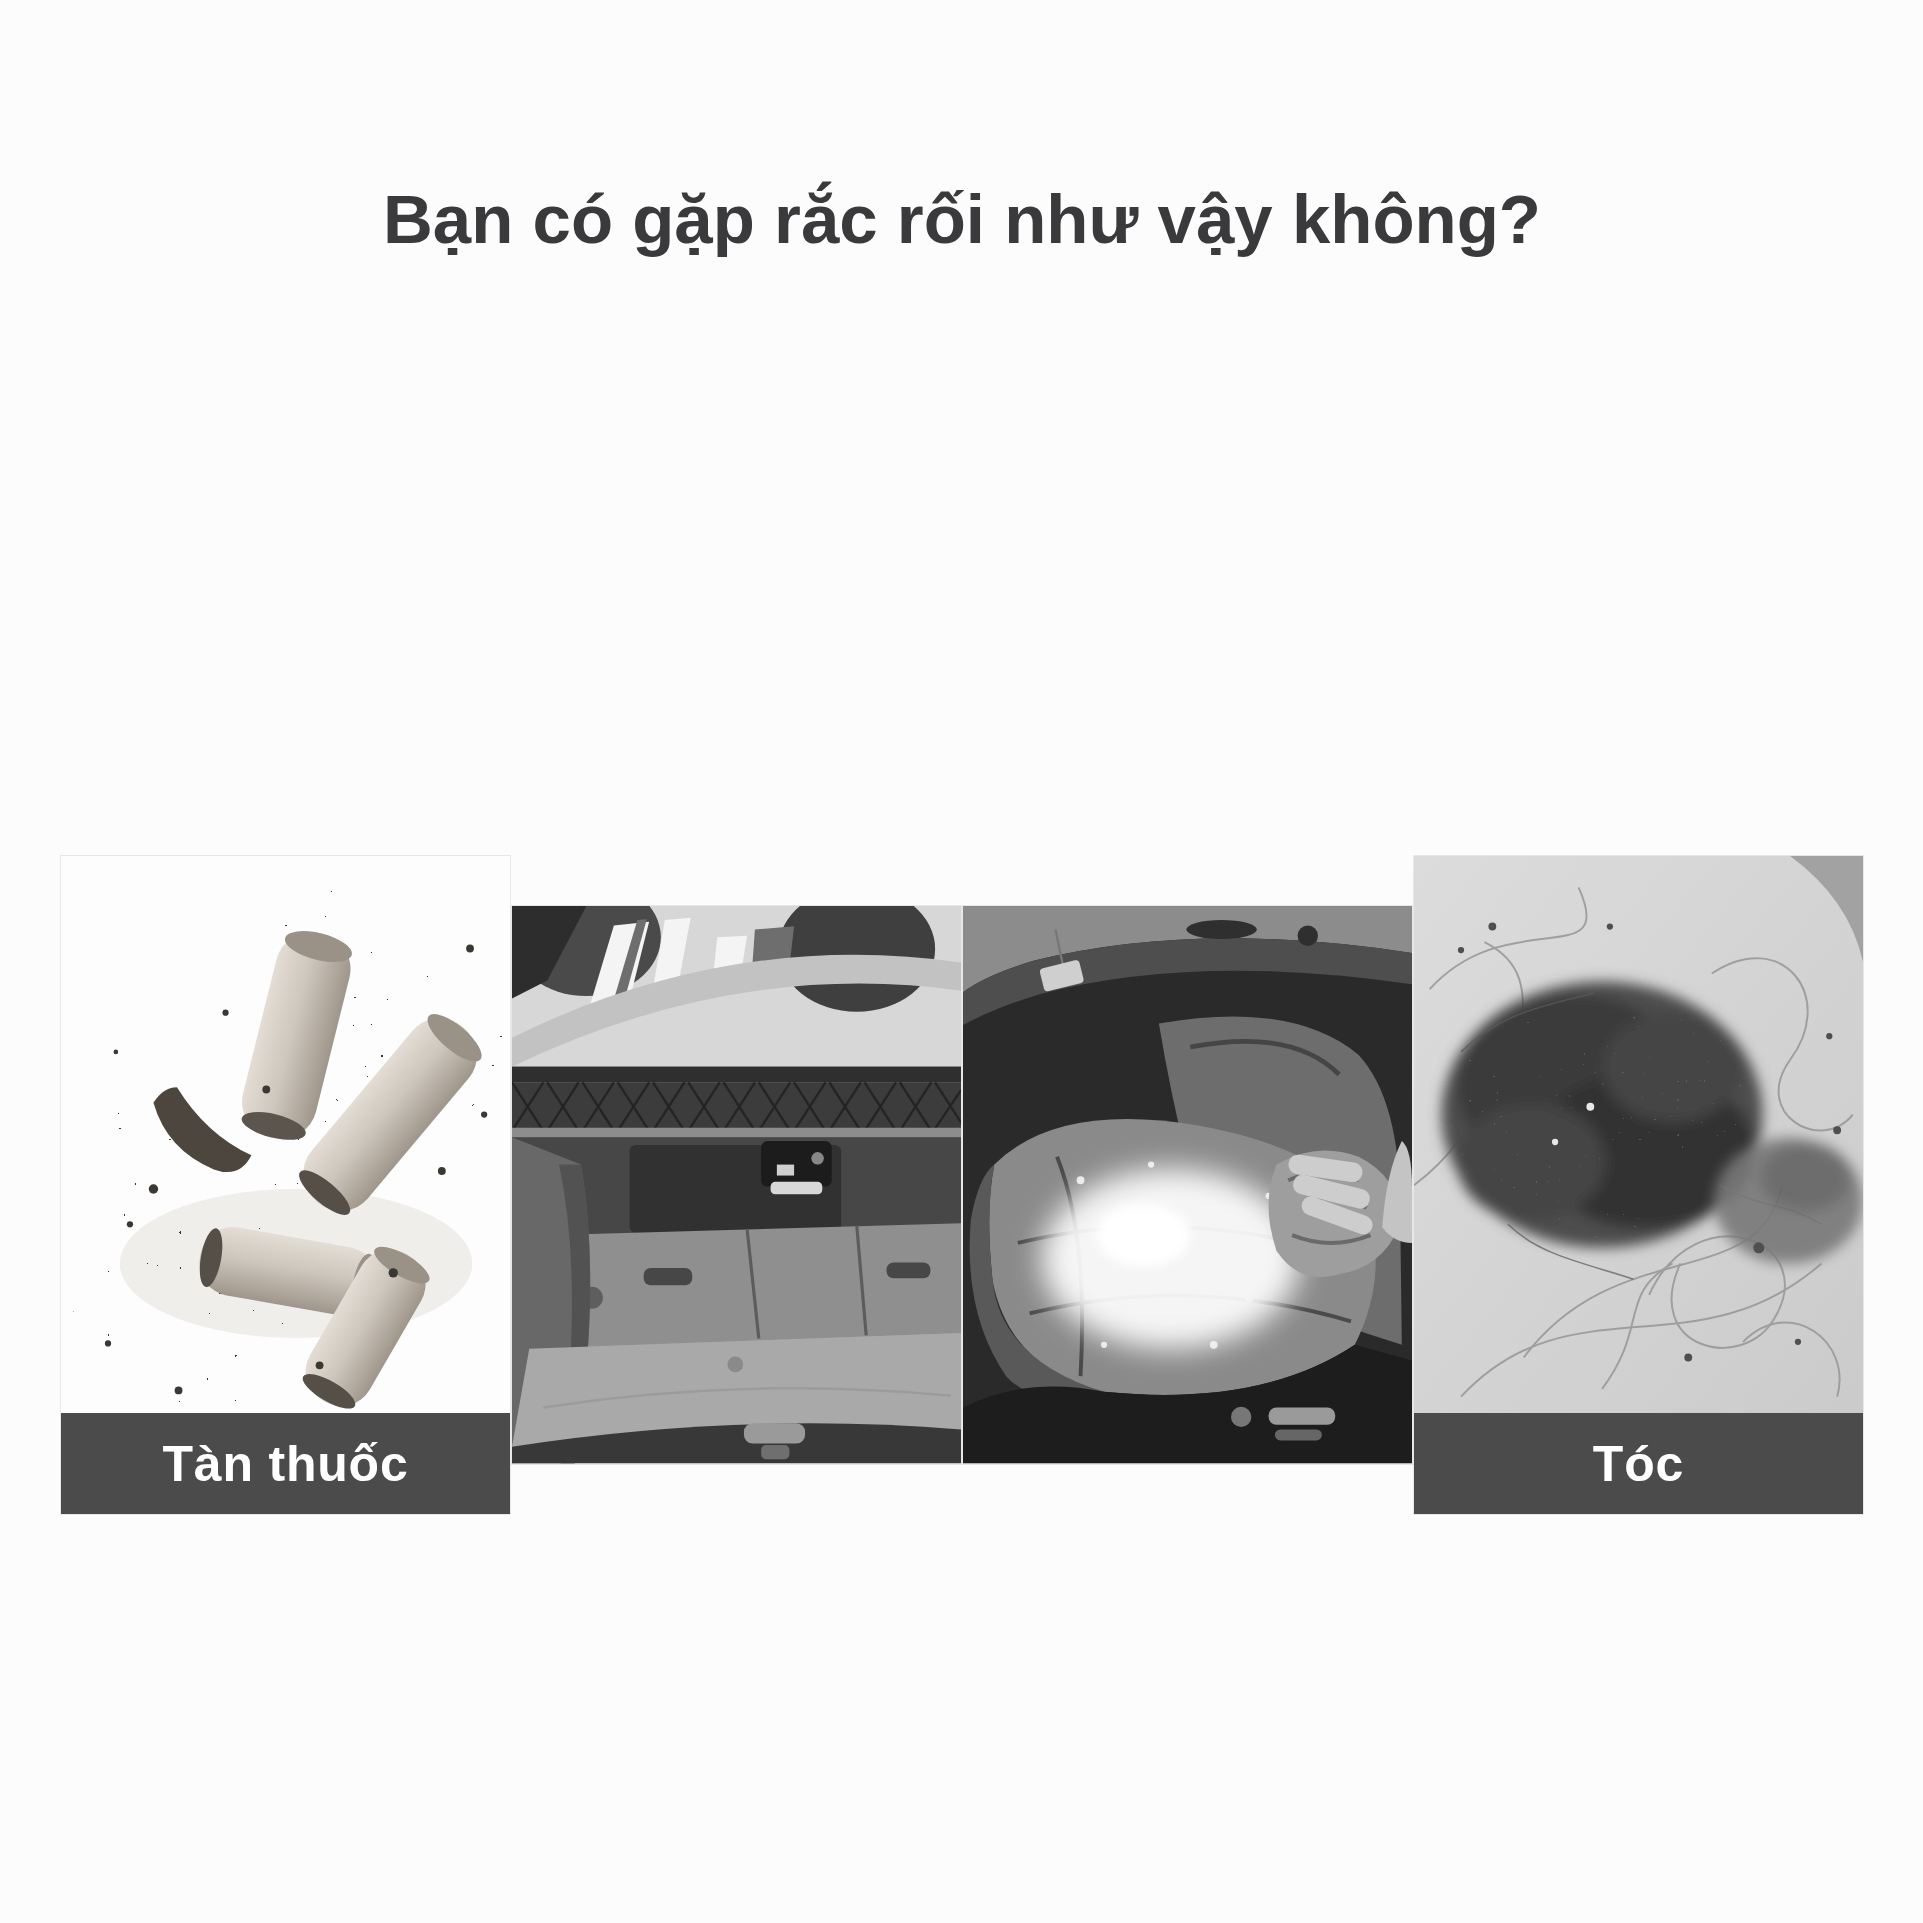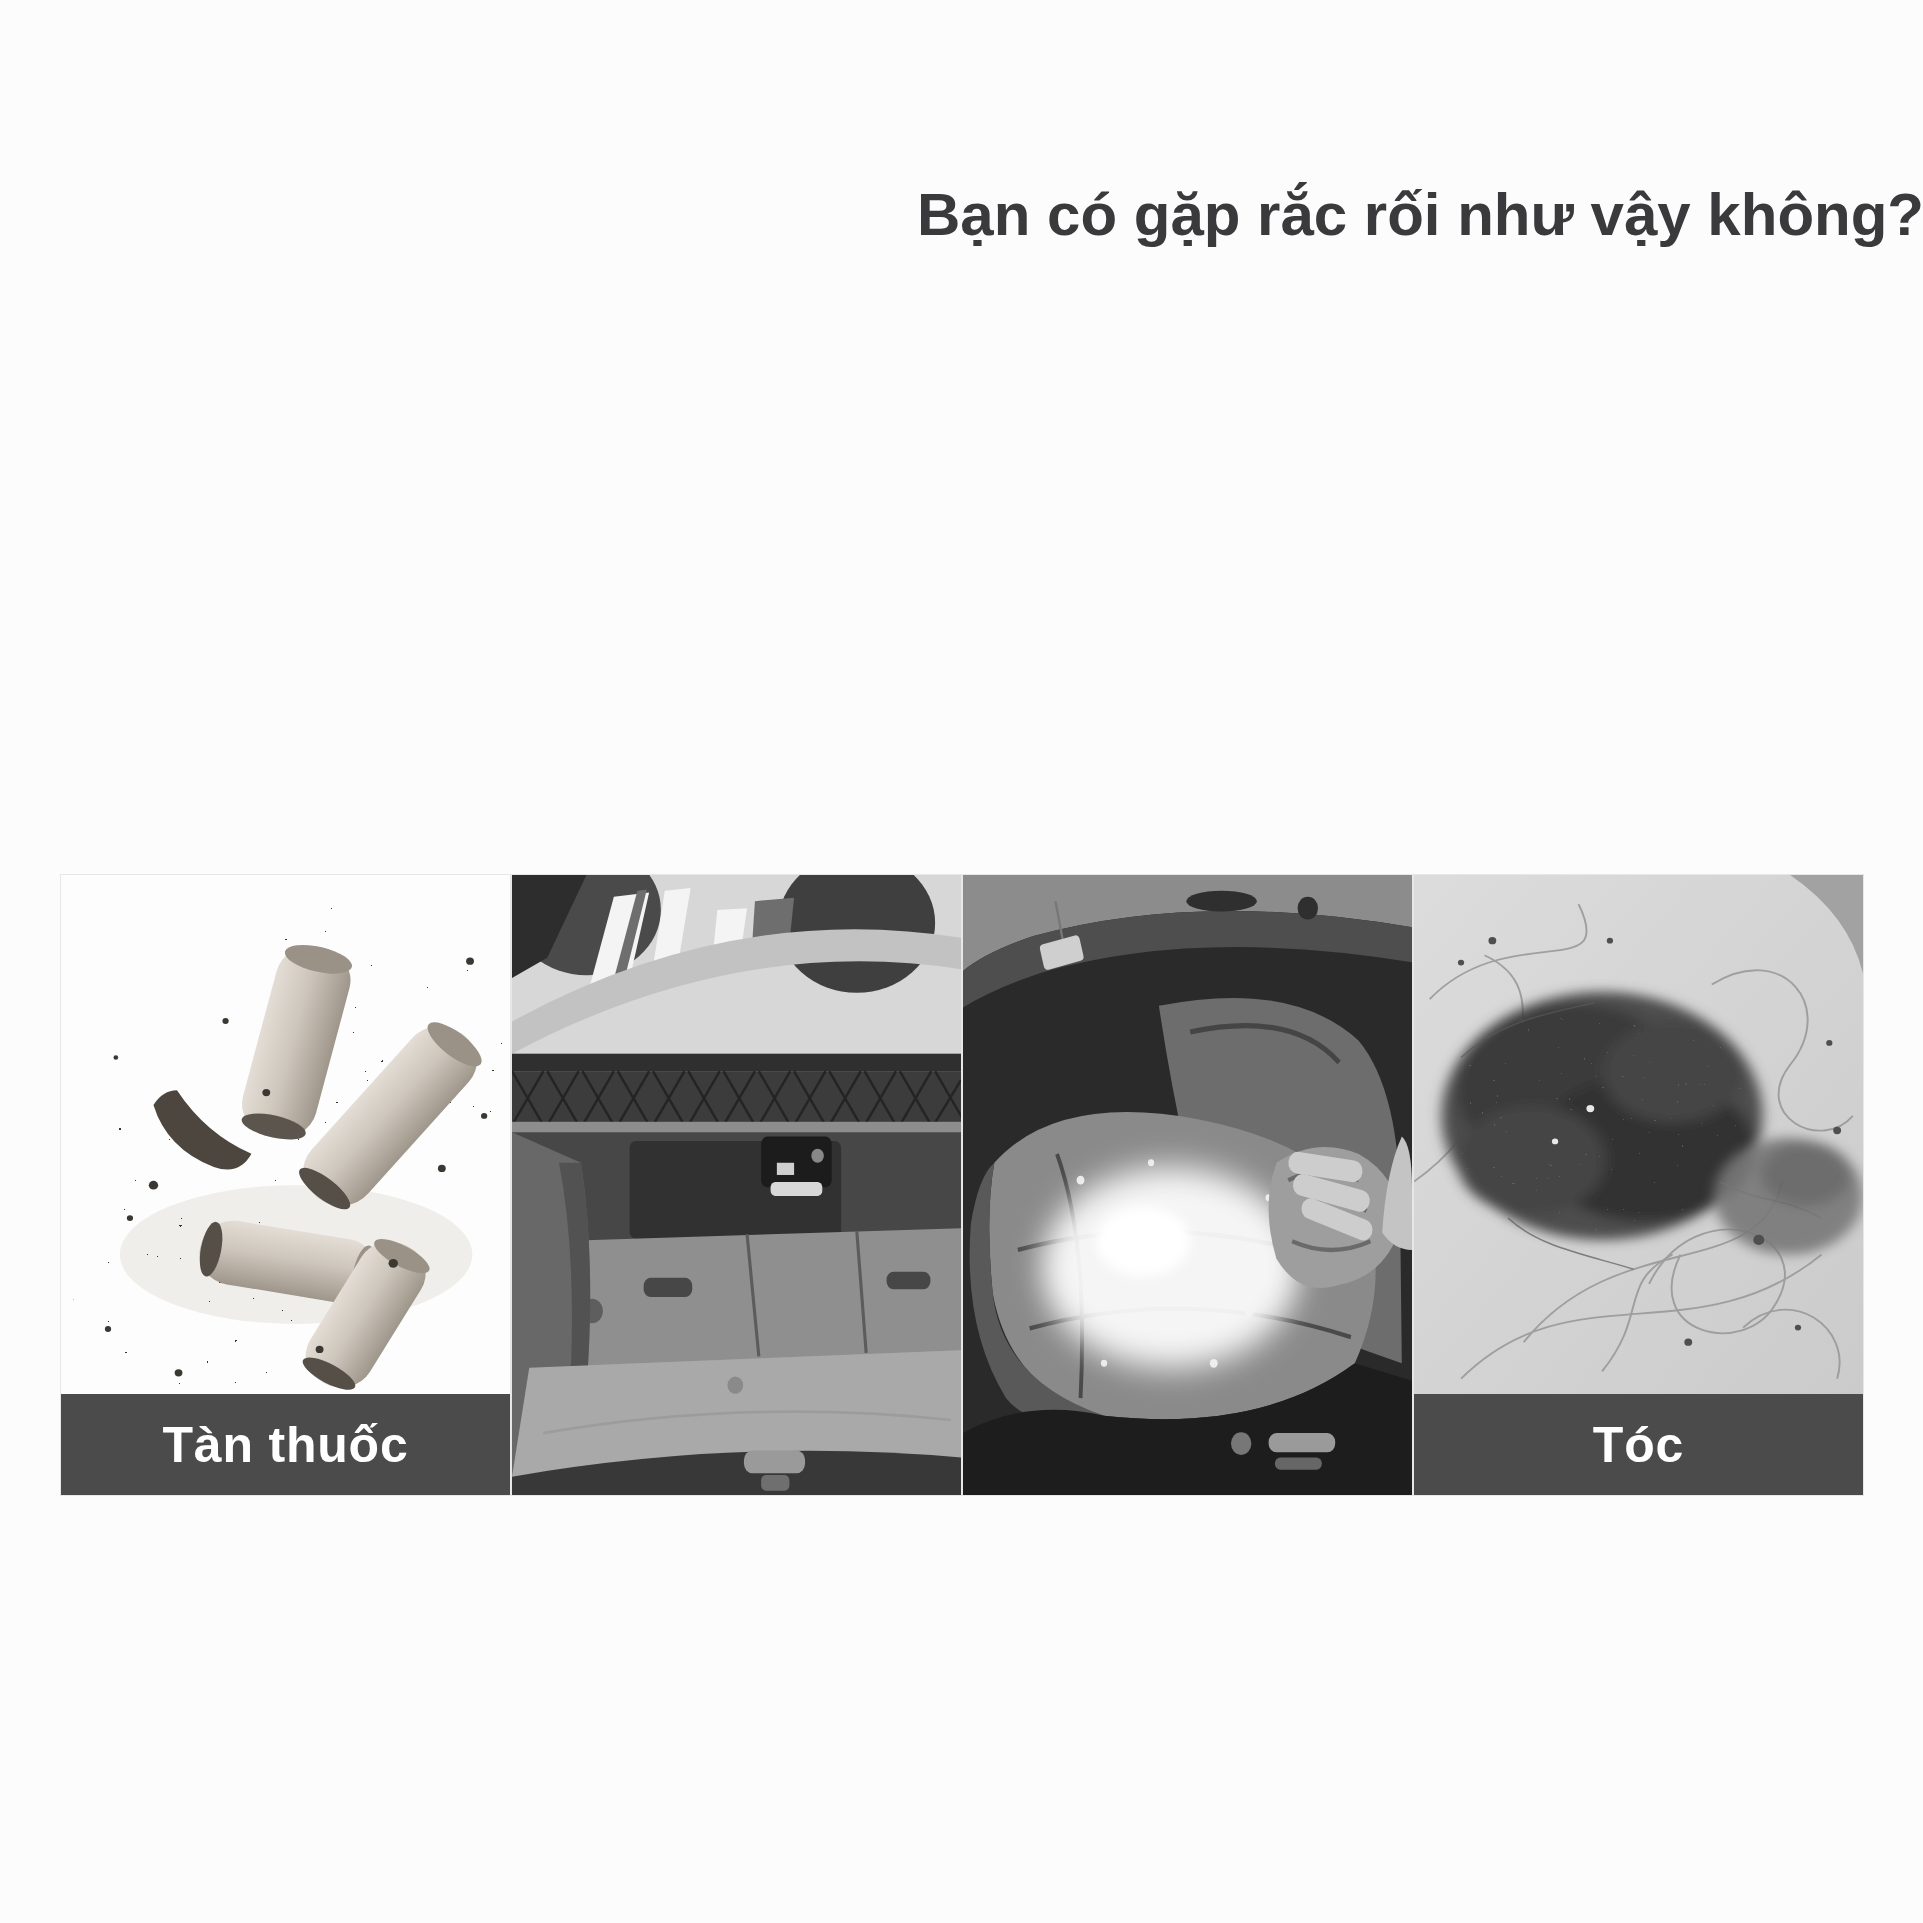--- a/index.html
+++ b/index.html
@@ -5,27 +5,27 @@
   html,body{margin:0;padding:0;}
   body{
     width:1924px;height:1923px;
     background:#fcfcfc;
     font-family:"Liberation Sans","DejaVu Sans",sans-serif;
     position:relative;overflow:hidden;
   }
   .page{position:absolute;inset:0;}
   .title{
     position:absolute;left:0;right:0;top:180px;
-    margin:0;text-align:right;
-    font-size:60px;font-weight:bold;line-height:1.15;
+    margin:0;text-align:center;
+    font-size:69px;font-weight:bold;line-height:1.15;
     color:#3a3a3c;letter-spacing:0;
   }
   .panels{
     position:absolute;left:60px;right:60px;top:874px;height:622px;
-    display:flex;
+    display:flex;align-items:center;
   }
   figure.panel{
     margin:0;flex:1;display:flex;flex-direction:column;
     border:0.8px solid #e7e7e7;box-sizing:border-box;background:#fff;
   }
   .photo{flex:1;min-height:0;overflow:hidden;position:relative;}
   .photo svg{display:block;width:100%;height:100%;}
   figcaption.caption{
     height:101px;flex:0 0 101px;
     background:#4b4b4b;color:#ffffff;

